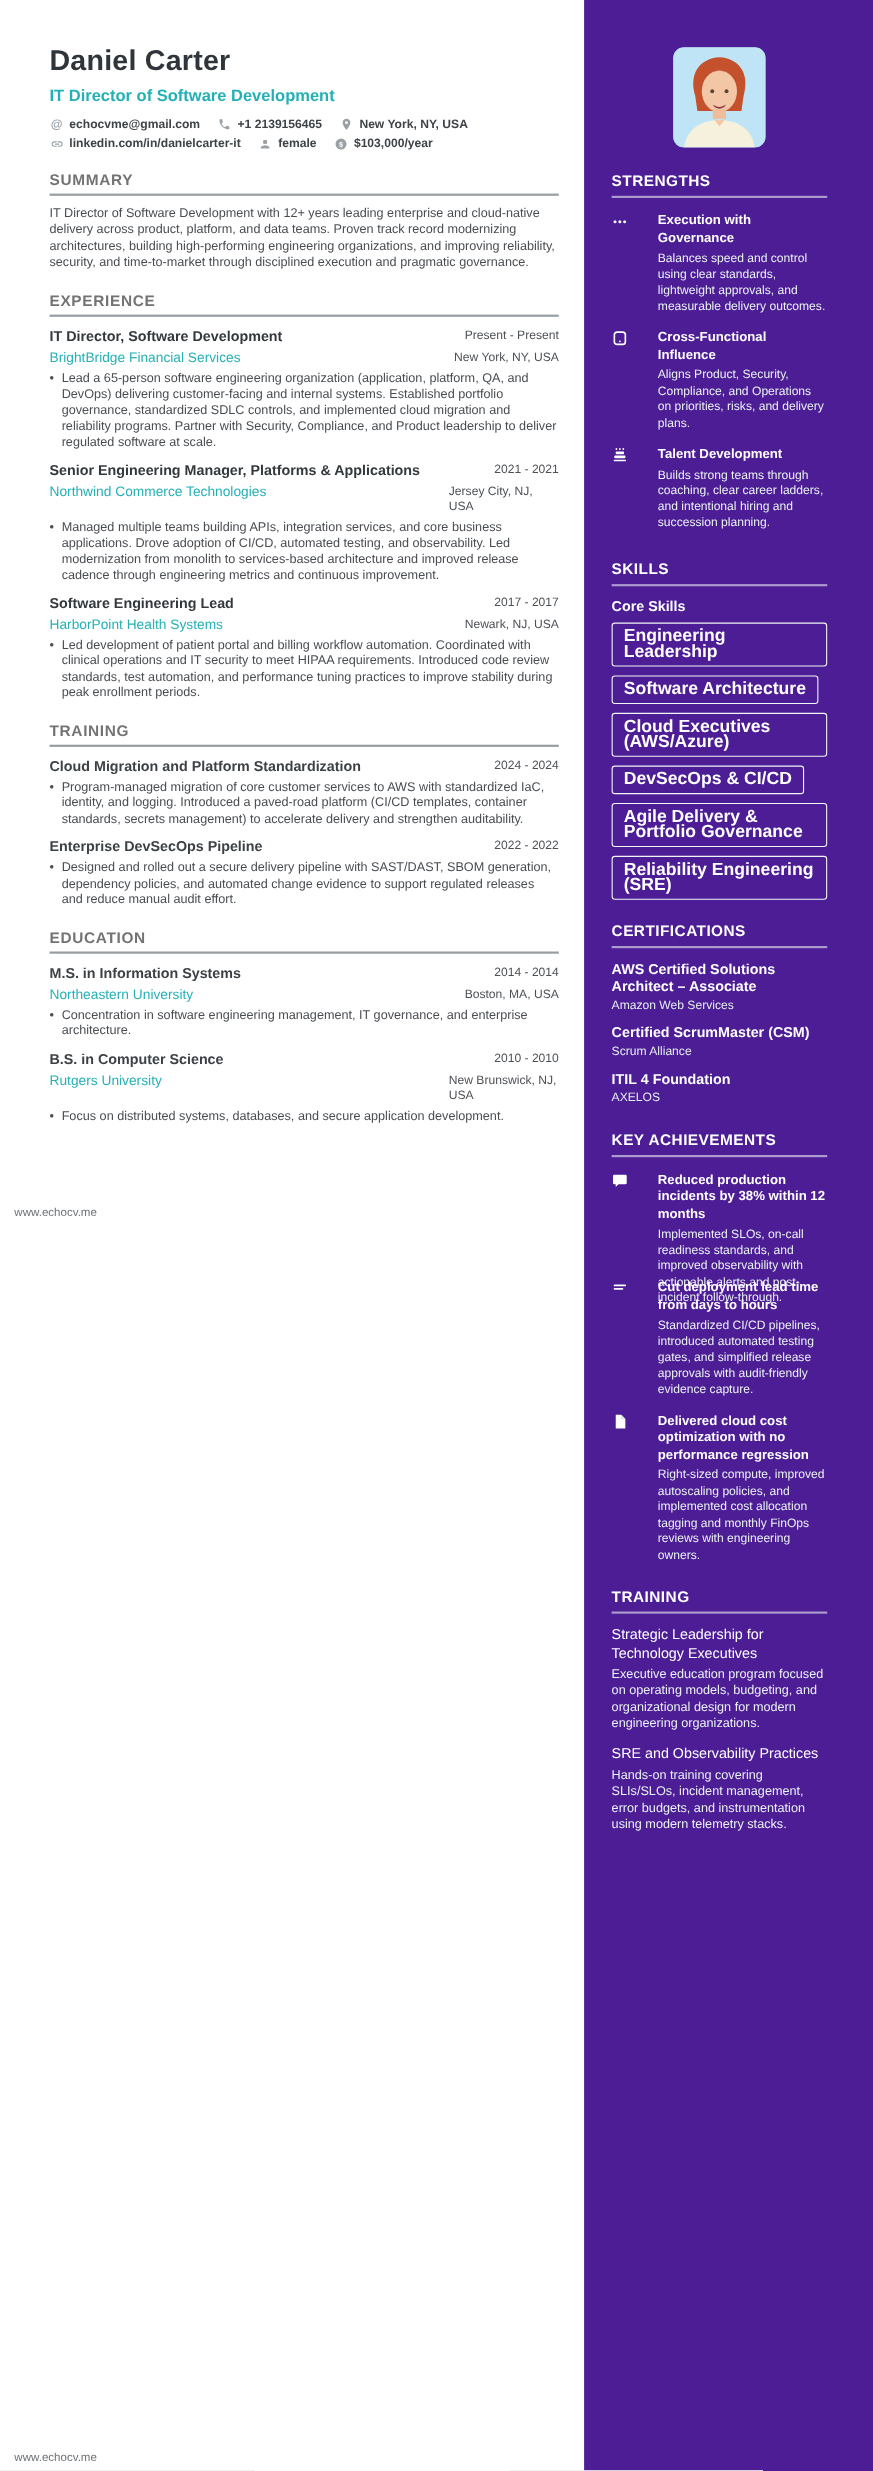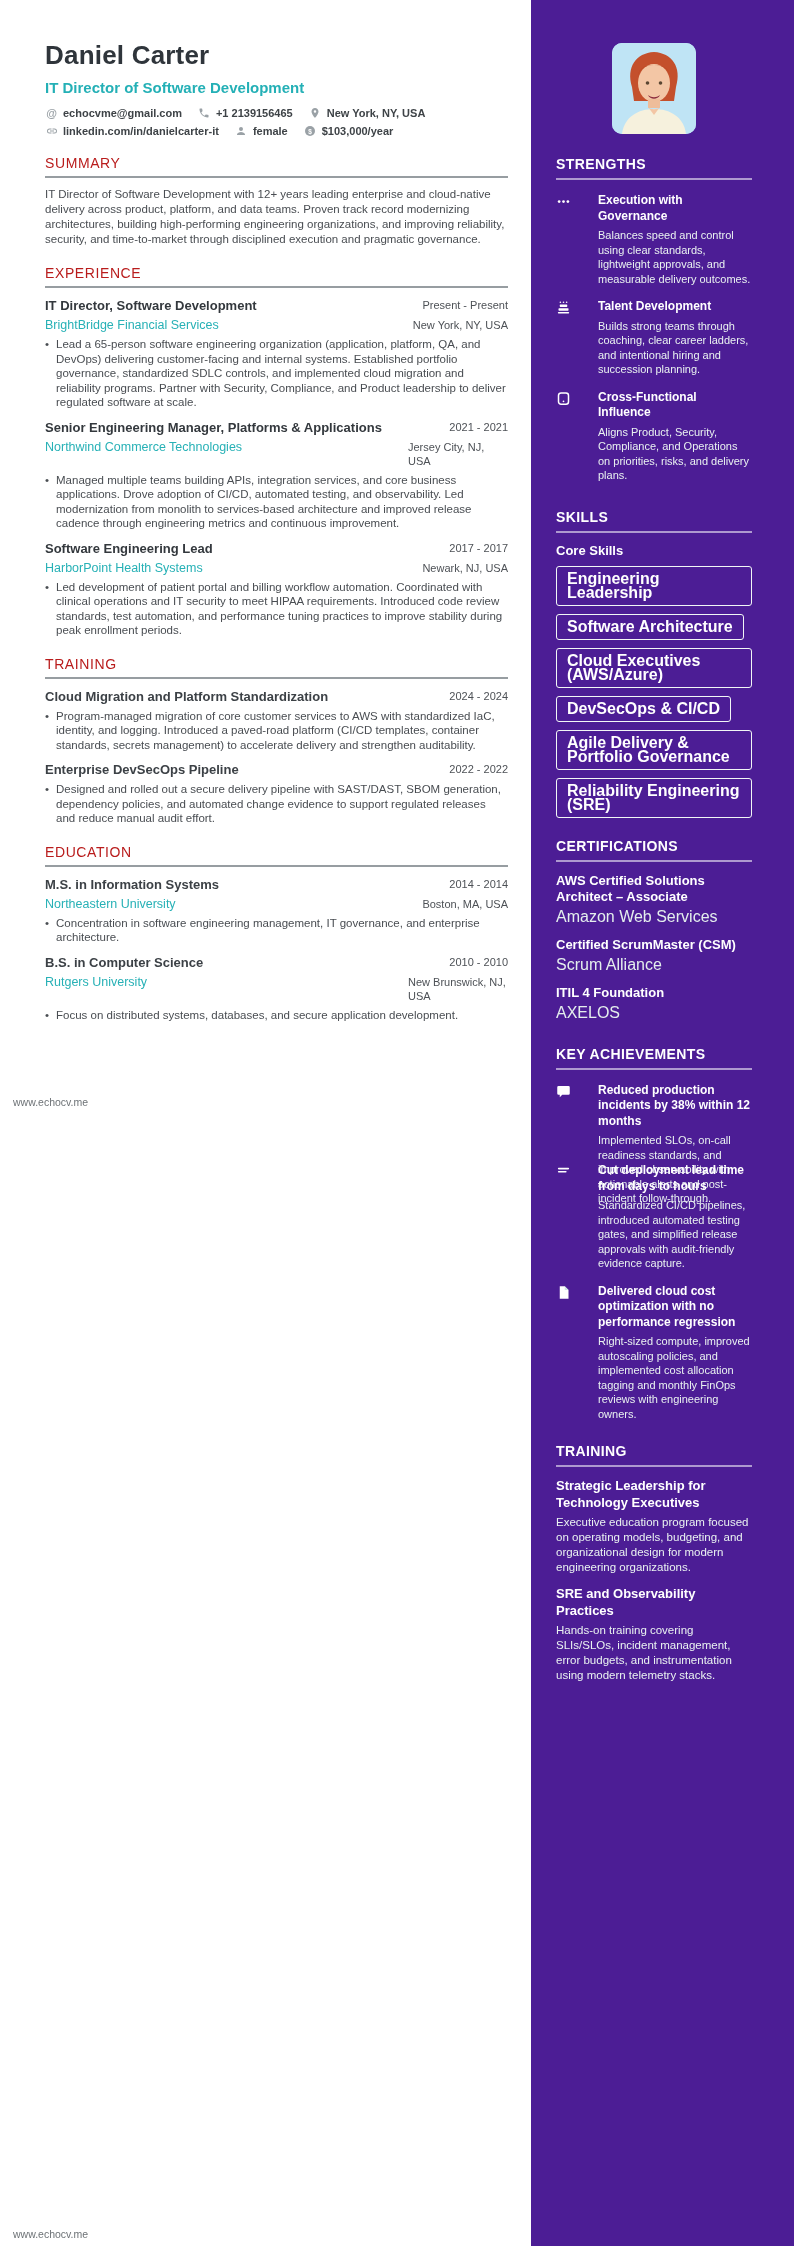--- a/index.html
+++ b/index.html
@@ -15,21 +15,21 @@
     padding:40px 23px 0 45px; color:#46494d;
   }
   .name { font-size:26px; font-weight:700; color:#2f353b; letter-spacing:.2px; }
   .role-title { margin-top:8px; font-size:15px; font-weight:600; color:#24b0b6; }
   .contacts { margin-top:10px; display:flex; flex-wrap:wrap; column-gap:16px; row-gap:5px; max-width:430px; }
   .contact-item { display:flex; align-items:center; gap:5px; font-size:11px; font-weight:600; color:#3e4347; white-space:nowrap; }
   .cicon { width:13px; height:13px; display:inline-flex; align-items:center; justify-content:center; color:#9aa1a6; font-weight:700; font-size:11px; }
   .cicon svg { width:12px; height:12px; }
 
   .section { margin-top:18px; }
-  .sec-head { font-size:14px; font-weight:400; color:#b91c1c; letter-spacing:.6px; }
+  .sec-head { font-size:14px; font-weight:700; color:#737373; letter-spacing:.6px; }
   .sec-rule { border:none; height:2px; background:#979da1; margin-top:5px; }
 
   .summary-text { margin-top:9px; font-size:11.5px; line-height:15px; color:#494d52; }
 
   .entry { margin-top:10px; }
   .entry-row { display:flex; justify-content:space-between; align-items:flex-start; }
   .entry-title { font-size:13px; font-weight:700; color:#33383d; }
   .entry-title.light { font-weight:600; color:#3c4146; }
   .entry-dates { font-size:11px; font-weight:500; color:#4d5156; white-space:nowrap; padding-top:1px; }
   .entry-sub { display:flex; justify-content:space-between; align-items:flex-start; margin-top:5px; }
@@ -62,23 +62,23 @@
   .sb-item-title { font-size:12px; font-weight:700; line-height:15.5px; color:#ffffff; }
   .sb-item-desc { margin-top:4px; font-size:11px; line-height:14.5px; color:#eaf2f1; }
   .sb-sub { margin-top:10px; font-size:13px; font-weight:700; color:#ffffff; }
   .pill {
     margin-top:8px; width:fit-content; max-width:100%;
     border:1.5px solid #f2f6f6; border-radius:3px; padding:5px 10px;
     font-size:16px; font-weight:700; color:#ffffff; line-height:14px;
   }
   .cert { margin-top:11px; }
   .cert-name { font-size:13px; font-weight:700; line-height:16px; color:#ffffff; }
-  .cert-issuer { margin-top:3px; font-size:16px; font-weight:500; color:#e4eeed; }
+  .cert-issuer { margin-top:3px; font-size:11px; font-weight:500; color:#e4eeed; }
   .train { margin-top:11px; }
-  .train-title { font-size:13px; font-weight:700; line-height:16.5px; color:#ffffff; }
+  .train-title { font-size:13px; font-weight:400; line-height:16.5px; color:#ffffff; }
   .train-desc { margin-top:4px; font-size:11.5px; line-height:15px; color:#eaf2f1; }
 </style>
 </head>
 <body>
 
 <div class="page">
 
   <div class="main">
 
     <div class="name">Daniel Carter</div>
@@ -281,44 +281,44 @@
           </span>
           <span class="sb-item-body">
             <div class="sb-item-title">Execution with Governance</div>
             <div class="sb-item-desc">Balances speed and control using clear standards, lightweight approvals, and measurable delivery outcomes.</div>
           </span>
         </div>
 
         <div class="sb-item">
           <span class="sb-item-icon">
             <svg viewBox="0 0 24 24">
+                <rect x="4" y="3" width="16" height="18" rx="4" fill="none" stroke="#fff" stroke-width="2.4"></rect>
+                <circle cx="12" cy="16.5" r="1.4" fill="#fff"></circle>
+              </svg>
+          </span>
+          <span class="sb-item-body">
+            <div class="sb-item-title">Cross-Functional Influence</div>
+            <div class="sb-item-desc">Aligns Product, Security, Compliance, and Operations on priorities, risks, and delivery plans.</div>
+          </span>
+        </div>
+
+        <div class="sb-item">
+          <span class="sb-item-icon">
+            <svg viewBox="0 0 24 24">
                 <circle cx="7" cy="3.5" r="1.3" fill="#fff"></circle>
                 <circle cx="12" cy="3.5" r="1.3" fill="#fff"></circle>
                 <circle cx="17" cy="3.5" r="1.3" fill="#fff"></circle>
                 <rect x="6" y="7" width="12" height="4" rx="1" fill="#fff"></rect>
                 <rect x="4" y="13" width="16" height="4" rx="1" fill="#fff"></rect>
                 <rect x="3" y="19" width="18" height="2.4" rx="1" fill="#fff"></rect>
               </svg>
           </span>
           <span class="sb-item-body">
             <div class="sb-item-title">Talent Development</div>
             <div class="sb-item-desc">Builds strong teams through coaching, clear career ladders, and intentional hiring and succession planning.</div>
-          </span>
-        </div>
-
-        <div class="sb-item">
-          <span class="sb-item-icon">
-            <svg viewBox="0 0 24 24">
-                <rect x="4" y="3" width="16" height="18" rx="4" fill="none" stroke="#fff" stroke-width="2.4"></rect>
-                <circle cx="12" cy="16.5" r="1.4" fill="#fff"></circle>
-              </svg>
-          </span>
-          <span class="sb-item-body">
-            <div class="sb-item-title">Cross-Functional Influence</div>
-            <div class="sb-item-desc">Aligns Product, Security, Compliance, and Operations on priorities, risks, and delivery plans.</div>
           </span>
         </div>
       </div>
 
       <div class="sb-section" style="margin-top:26px;">
         <div class="sb-head">SKILLS</div>
         <hr class="sb-rule">
         <div class="sb-sub">Core Skills</div>
         <div class="pill">Engineering Leadership</div>
         <div class="pill">Software Architecture</div>

